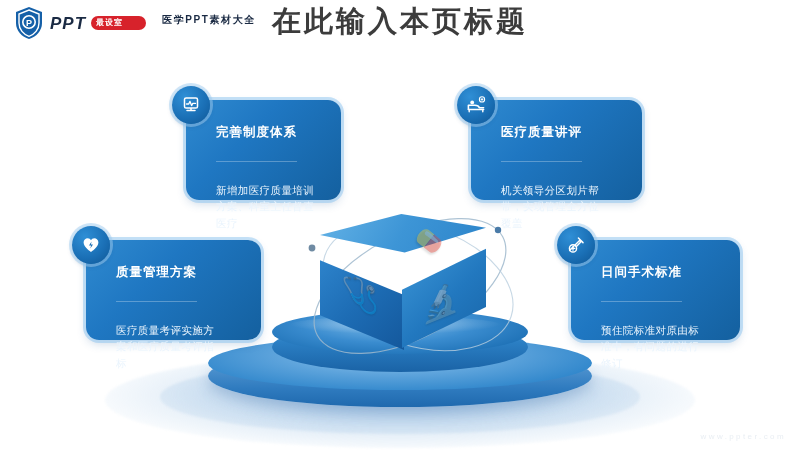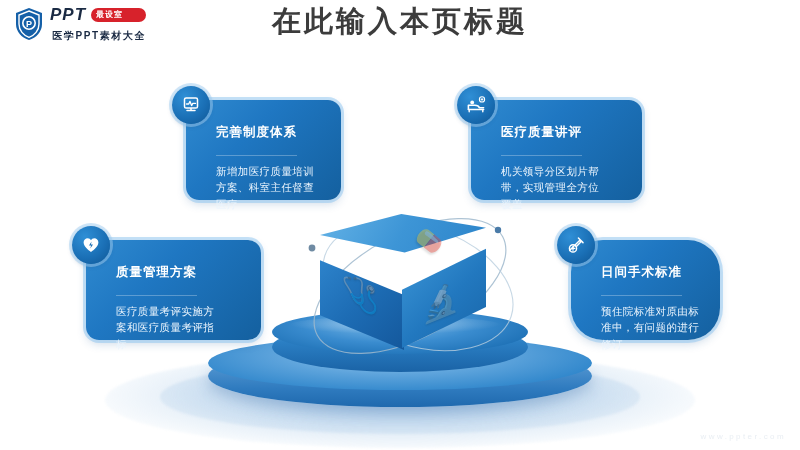--- a/index.html
+++ b/index.html
@@ -89,21 +89,21 @@
   .ci-left  { left:24px; top:66px;  transform:skewY(22deg) rotate(-2deg); }
   .ci-right { left:104px; top:74px; transform:skewY(-22deg); }
   .ci-top   { left:96px;  top:16px; transform:skewY(-20deg) skewX(-8deg); font-size:24px; }
 
   
   #logo { position:absolute; left:14px; top:6px; display:flex; align-items:center; gap:6px; }
   .shield {
     width:30px; height:34px; position:relative; flex:0 0 auto;
   }
   .shield svg { display:block; }
-  .logo-text { display:flex; flex-direction:column; gap:8px; }
+  .logo-text { display:flex; flex-direction:row; gap:16px; }
   .logo-row1 { display:flex; align-items:center; gap:5px; }
   .logo-ppt {
     font-size:17px; font-weight:bold; font-style:italic;
     color:#1a2a43; letter-spacing:1px; line-height:1;
   }
   .logo-badge {
     background:#d7222b; color:#fff; font-size:8px; line-height:1;
     padding:3px 23px 3px 5px; border-radius:7px; letter-spacing:1px;
     font-weight:bold;
   }
@@ -122,33 +122,33 @@
   .card {
     position:absolute;
     border-radius:13px;
     background:linear-gradient(135deg,#2f8ad0 0%,#1f77c2 38%,#14609f 100%);
     box-shadow:0 0 0 3px rgba(150,200,240,.55), 0 4px 10px rgba(30,90,150,.22);
     color:#ffffff;
   }
   .card-inner { padding:22px 16px 12px 30px; }
   .card-title {
     font-size:12.5px; font-weight:bold; letter-spacing:1px;
-    padding-bottom:14px; margin-bottom:7px;
+    padding-bottom:20px; margin-bottom:20px;
     border-bottom:1px solid rgba(255,255,255,.28);
     display:inline-block;
   }
   .card-body {
     font-size:10.5px; line-height:1.55; letter-spacing:.4px;
     color:#eaf4fd; max-width:108px;
   }
 
   .card-c1 { left:186px; top:100px;  width:155px; height:100px; }
   .card-c2 { left:471px; top:100px;  width:171px; height:100px; }
   .card-c3 { left:86px;  top:240px;  width:175px; height:100px; }
-  .card-c4 { left:571px; top:240px;  width:149px; height:100px;border-radius:32px; }
+  .card-c4 { left:571px; top:240px;  width:169px; height:100px; }
 
   .card-c2 .card-inner,
   .card-c4 .card-inner { padding-left:30px; }
   .card-c3 .card-inner { padding-left:30px; }
 
   .badge {
     position:absolute;
     width:38px; height:38px; border-radius:50%;
     background:radial-gradient(circle at 34% 28%, #2f8fd6 0%, #1a6fb5 58%, #0f5694 100%);
     box-shadow:0 0 0 3px rgba(160,205,242,.50), 0 2px 5px rgba(20,70,120,.30);

